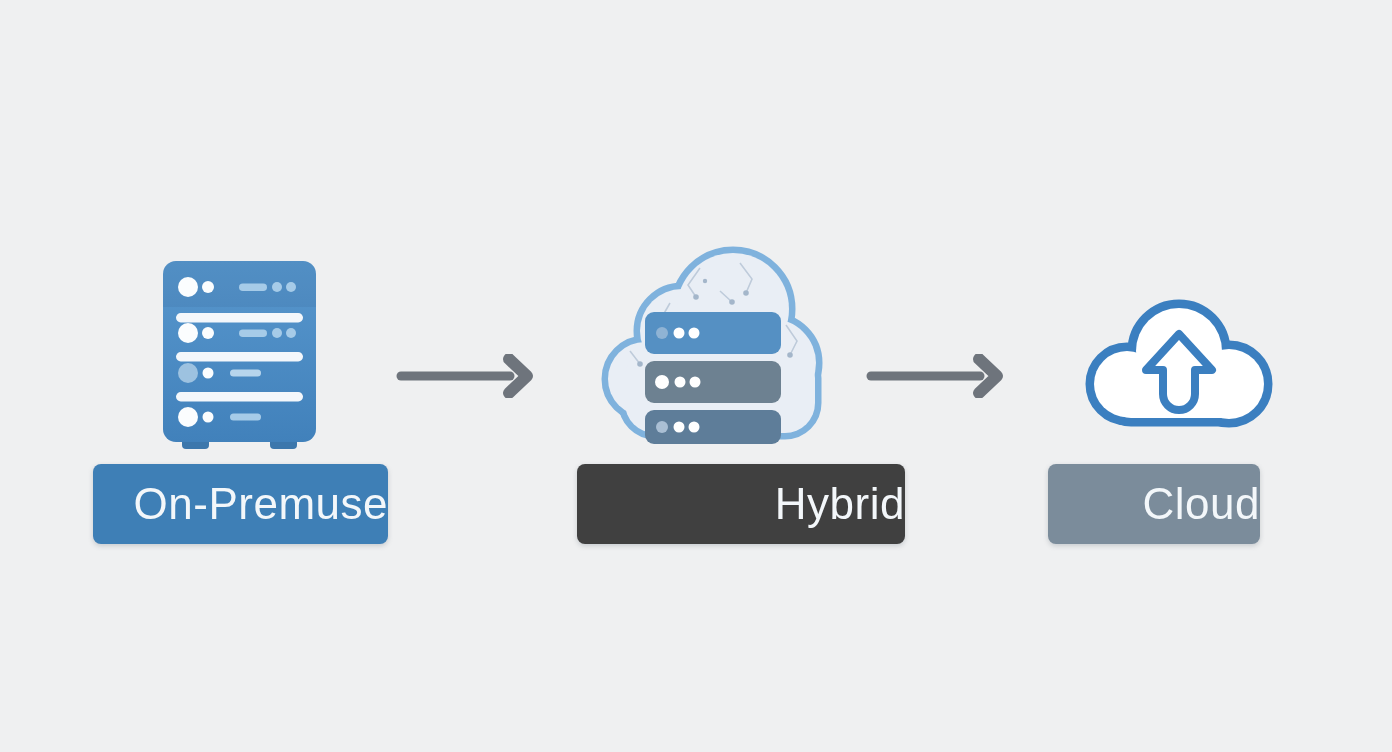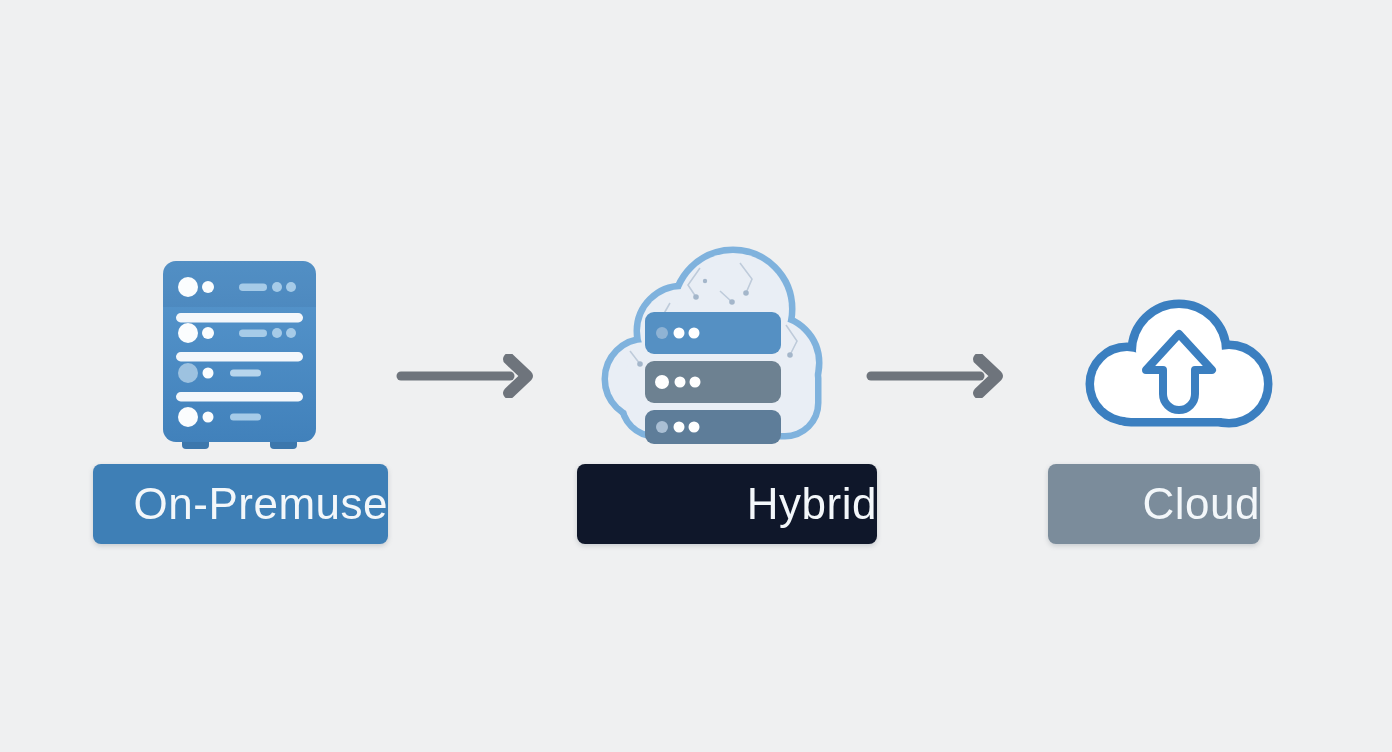--- a/index.html
+++ b/index.html
@@ -26,21 +26,21 @@
     display: flex;
     align-items: center;
     justify-content: flex-end;
     color: #f3f7fa;
     font-size: 44px;
     letter-spacing: 0.5px;
     box-shadow: 0 2px 5px rgba(110,120,130,0.30);
     user-select: none;
   }
   .pill-onprem { left: 93px;   width: 295px; background: #3e7fb6; }
-  .pill-hybrid { left: 577px;  width: 300px; background: #0f172a; }
+  .pill-hybrid { left: 577px;  width: 328px; background: #404040; }
   .pill-cloud  { left: 1048px; width: 212px; background: #7b8c9b; }
 
   .icon-server { left: 163px; top: 261px; }
   .icon-hybrid { left: 600px; top: 233px; }
   .icon-cloud  { left: 1077px; top: 294px; }
   .arrow-1 { left: 396px; top: 354px; }
   .arrow-2 { left: 866px; top: 354px; }
 </style>
 </head>
 <body>

